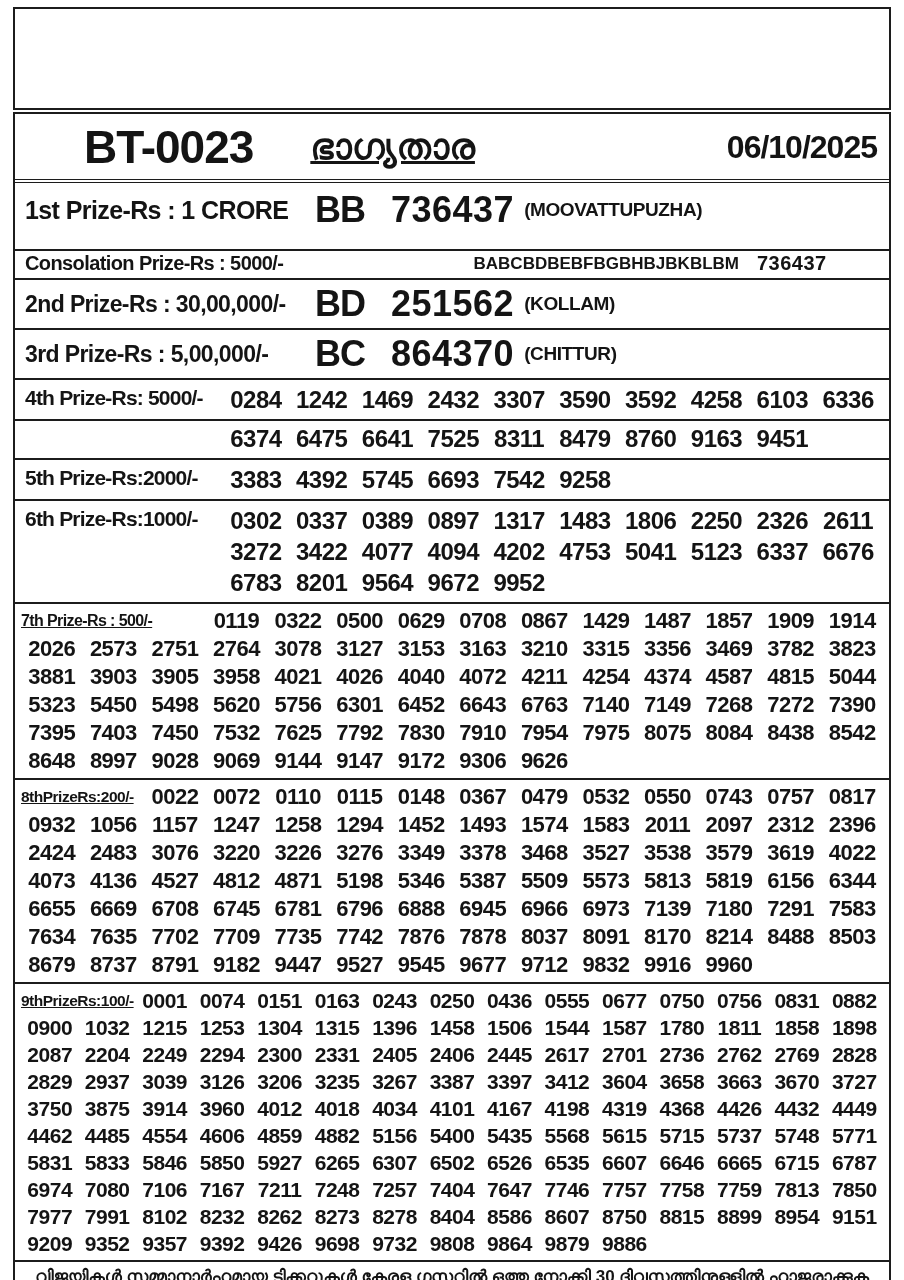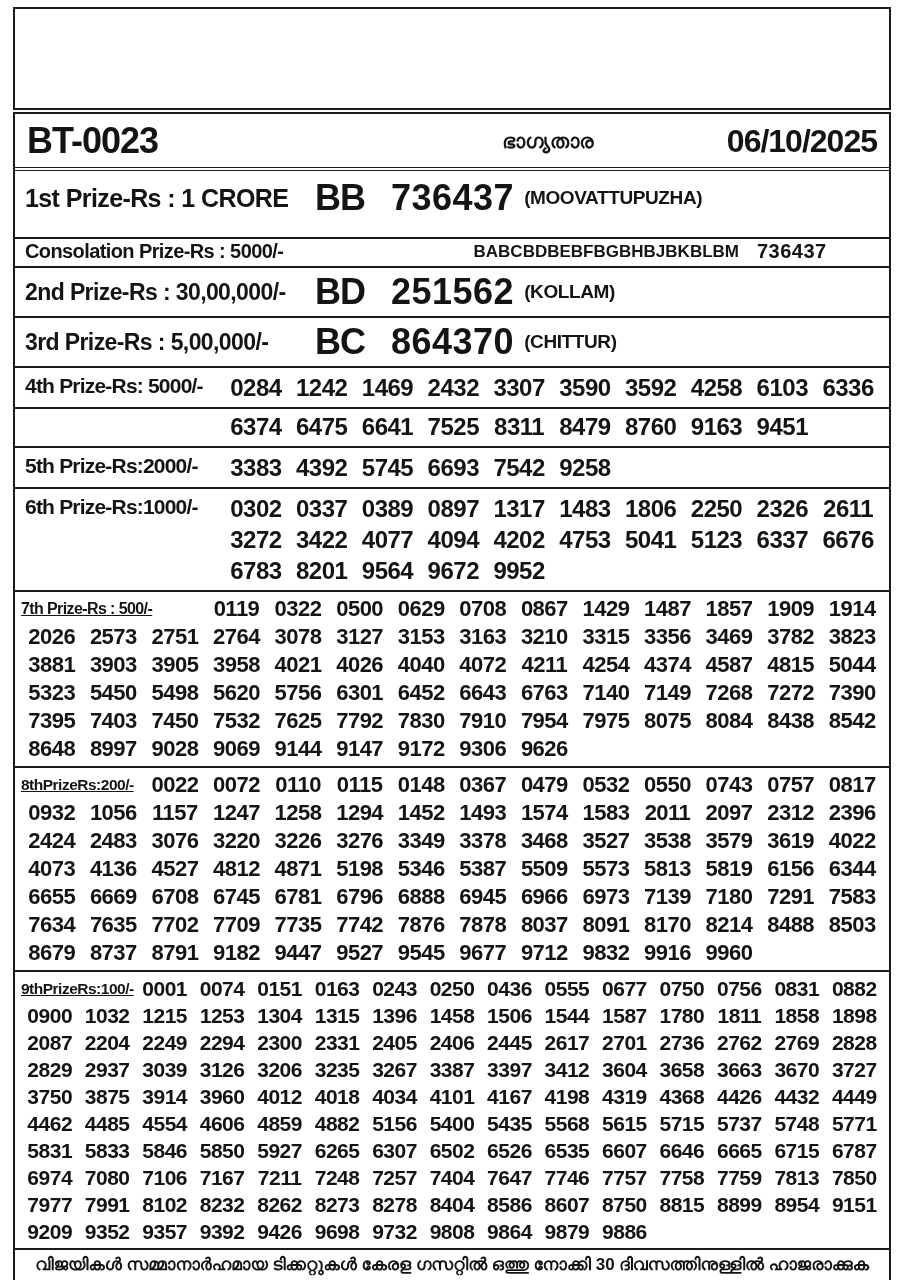--- a/index.html
+++ b/index.html
@@ -23,22 +23,22 @@
     margin-top: 2px;
     border: 2px solid #1c1c1c;
   }
 
   
   .header-bar {
     display: flex; align-items: center;
     padding: 6px 12px 5px 12px;
     border-bottom: 4px double #1c1c1c;
   }
-  .header-bar .code  { flex: 1; font-size: 36px; letter-spacing: -1px; }
-  .header-bar .title { flex: 1; text-align: right; font-size: 20px; }
+  .header-bar .code  { flex: 1; font-size: 46px; letter-spacing: -1px; text-align: center; }
+  .header-bar .title { flex: 1; text-align: left; font-size: 36px; text-decoration: underline; }
   .header-bar .date  { flex: 1; text-align: right; font-size: 32px; letter-spacing: -1px; }
 
   
   .prize-row {
     display: flex; align-items: center;
     padding: 3px 10px;
     border-bottom: 2px solid #1c1c1c;
     white-space: nowrap;
   }
   .prize-row .lbl-fixed {

